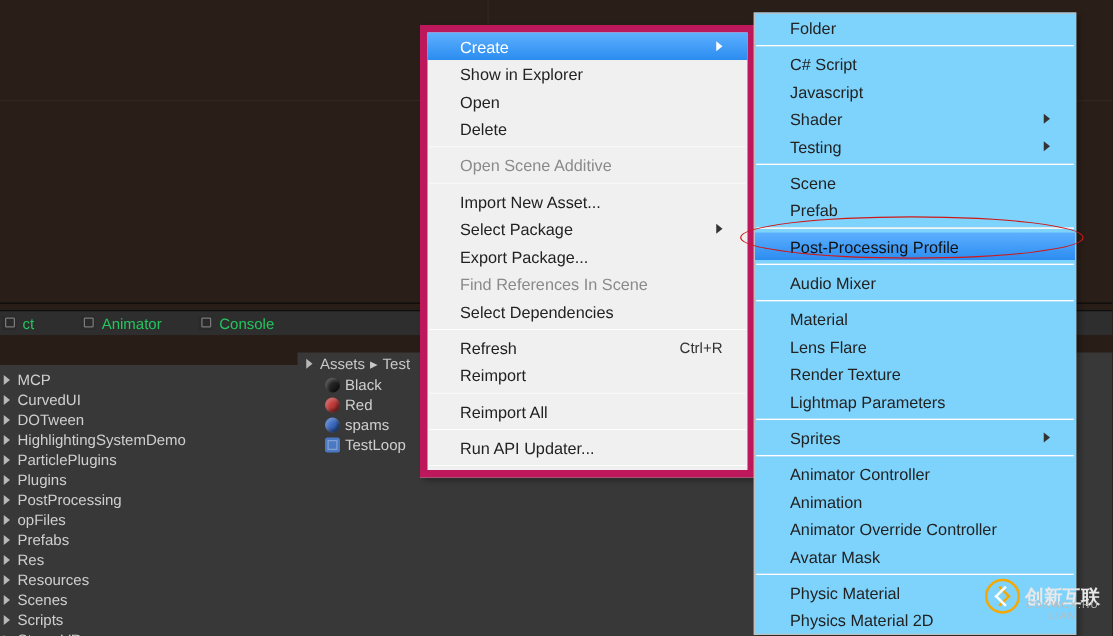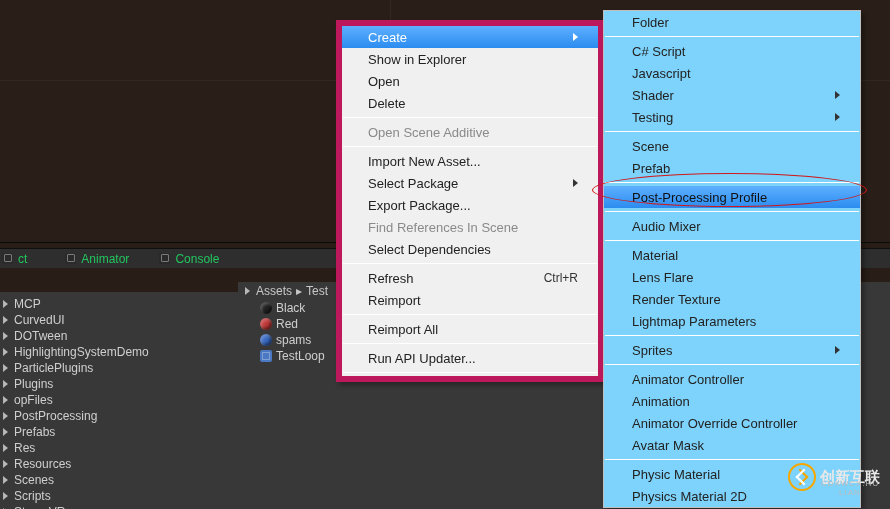--- a/index.html
+++ b/index.html
@@ -293,25 +293,25 @@
   <div class="h-item">
       <span class="foldout"></span>
       <span>ParticlePlugins</span>
     </div>
   <div class="h-item">
       <span class="foldout"></span>
       <span>Plugins</span>
     </div>
   <div class="h-item">
       <span class="foldout"></span>
+      <span>PostProcessing</span>
+    </div>
+  <div class="h-item">
+      <span class="foldout"></span>
       <span>opFiles</span>
-    </div>
-  <div class="h-item">
-      <span class="foldout"></span>
-      <span>PostProcessing</span>
     </div>
   <div class="h-item">
       <span class="foldout"></span>
       <span>Prefabs</span>
     </div>
   <div class="h-item">
       <span class="foldout"></span>
       <span>Res</span>
     </div>
   <div class="h-item">

